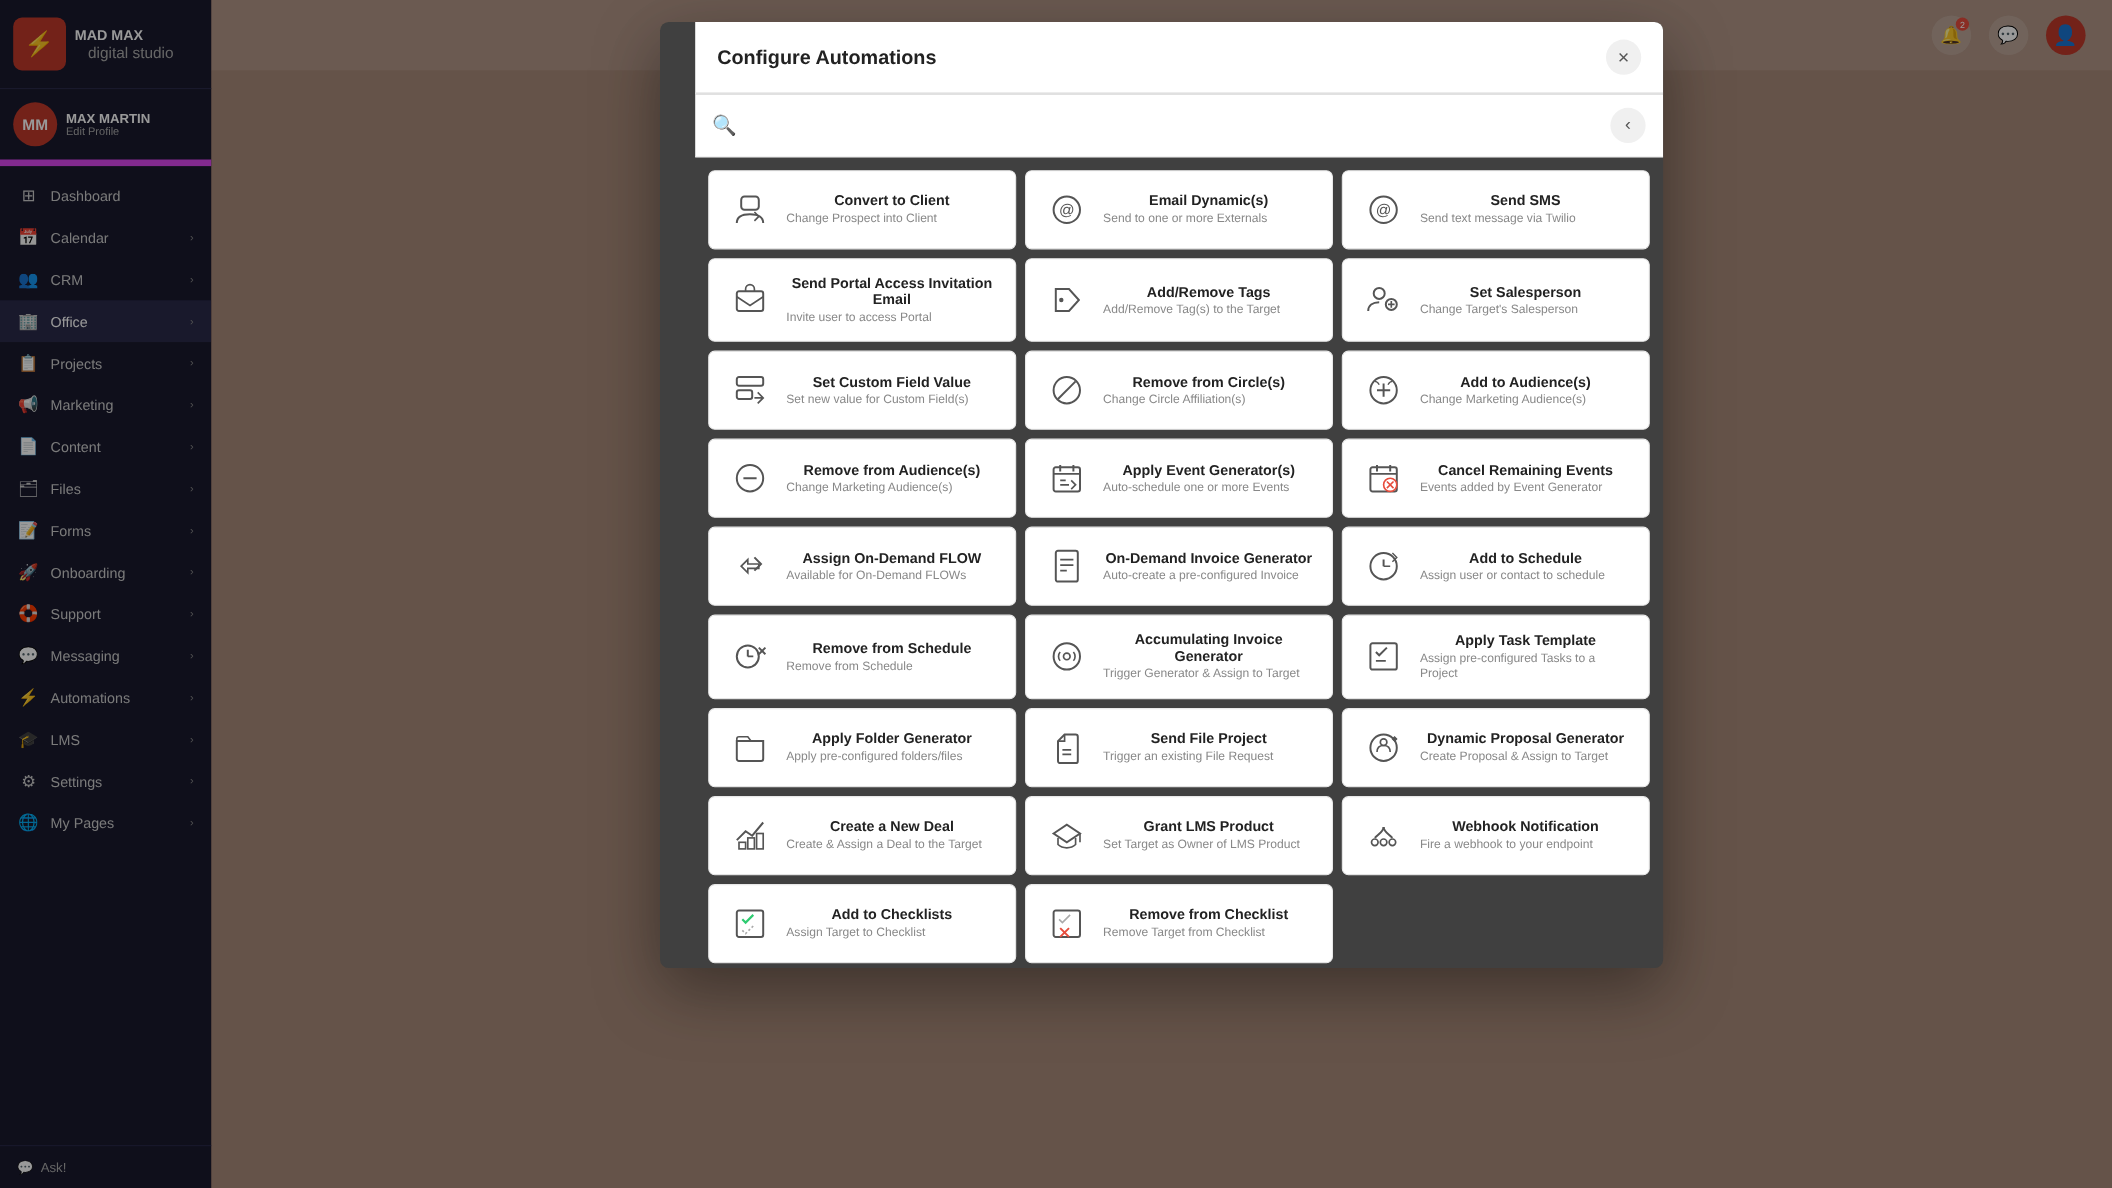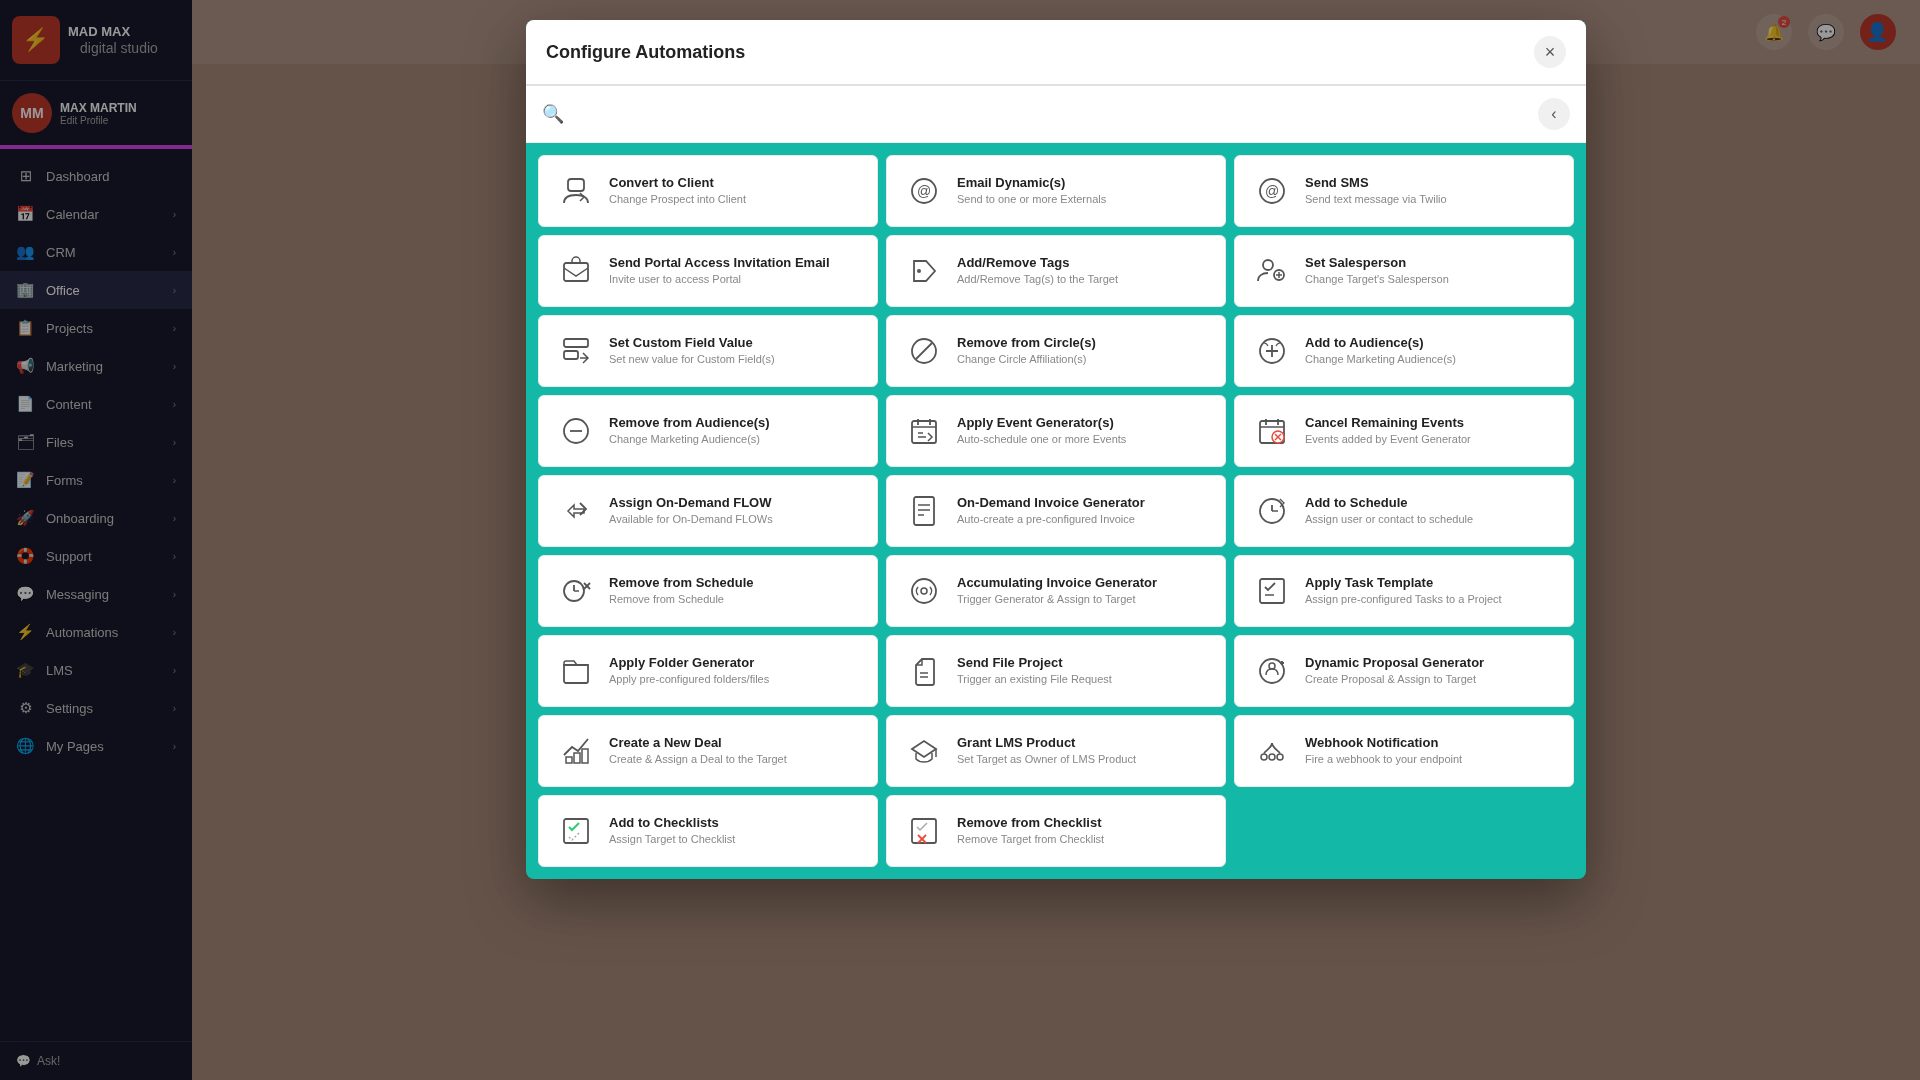--- a/index.html
+++ b/index.html
@@ -36,21 +36,21 @@
       display: flex; align-items: center; justify-content: center;
       color: white; font-size: 22px; font-weight: bold;
       margin-right: 8px;
     }
     .logo-text { color: white; font-size: 13px; font-weight: bold; line-height: 1.2; }
     .logo-sub { color: #aaa; font-size: 14px; margin-left: 12px; }
 
     .sidebar-user {
       display: flex; align-items: center;
       padding: 12px;
-      border-bottom: 4px solid #d946ef;
+      border-bottom: 6px solid #d946ef;
     }
     .user-avatar {
       width: 40px; height: 40px; border-radius: 50%;
       background: #c0392b;
       display: flex; align-items: center; justify-content: center;
       color: white; font-weight: bold; font-size: 14px;
       margin-right: 8px;
     }
     .user-name { color: white; font-size: 12px; font-weight: bold; }
     .user-edit { color: #aaa; font-size: 10px; }
@@ -111,29 +111,30 @@
       background: rgba(0,0,0,0.4);
       z-index: 100;
       display: flex;
       align-items: flex-start;
       justify-content: center;
       padding-top: 20px;
     }
 
     
     .modal {
-      background: #14b8a6;
+      background: #404040;
       border-radius: 8px;
-      width: 1060px;
+      width: 912px;
       max-height: 860px;
       overflow: hidden;
       display: flex;
       flex-direction: column;
       box-shadow: 0 20px 60px rgba(0,0,0,0.4);
       margin-left: 192px;
+      padding-left: 32px;
     }
     .modal-header {
       display: flex; align-items: center;
       padding: 16px 20px;
       border-bottom: 2px solid #e0e0e0;
       background: white;
     }
     .modal-title {
       font-size: 18px; font-weight: 600; color: #222;
       flex: 1;
@@ -187,21 +188,21 @@
       transition: background 0.15s;
     }
     .auto-icon {
       width: 42px; height: 42px; min-width: 42px;
       display: flex; align-items: center; justify-content: center;
       margin-right: 12px;
       font-size: 20px;
       color: #555;
     }
     .auto-text { flex: 1; }
-    .auto-title { font-size: 13px; font-weight: 600; color: #222; margin-bottom: 2px; }
+    .auto-title { font-size: 13px; font-weight: 600; color: #222; margin-bottom: 2px; text-align: center; }
     .auto-desc { font-size: 11px; color: #888; line-height: 1.3; }
 
     
     .sidebar-ask {
       padding: 12px 16px;
       color: #aaa; font-size: 12px;
       display: flex; align-items: center; gap: 6px;
       border-top: 1px solid #2a2a4a;
       cursor: pointer;
     }

